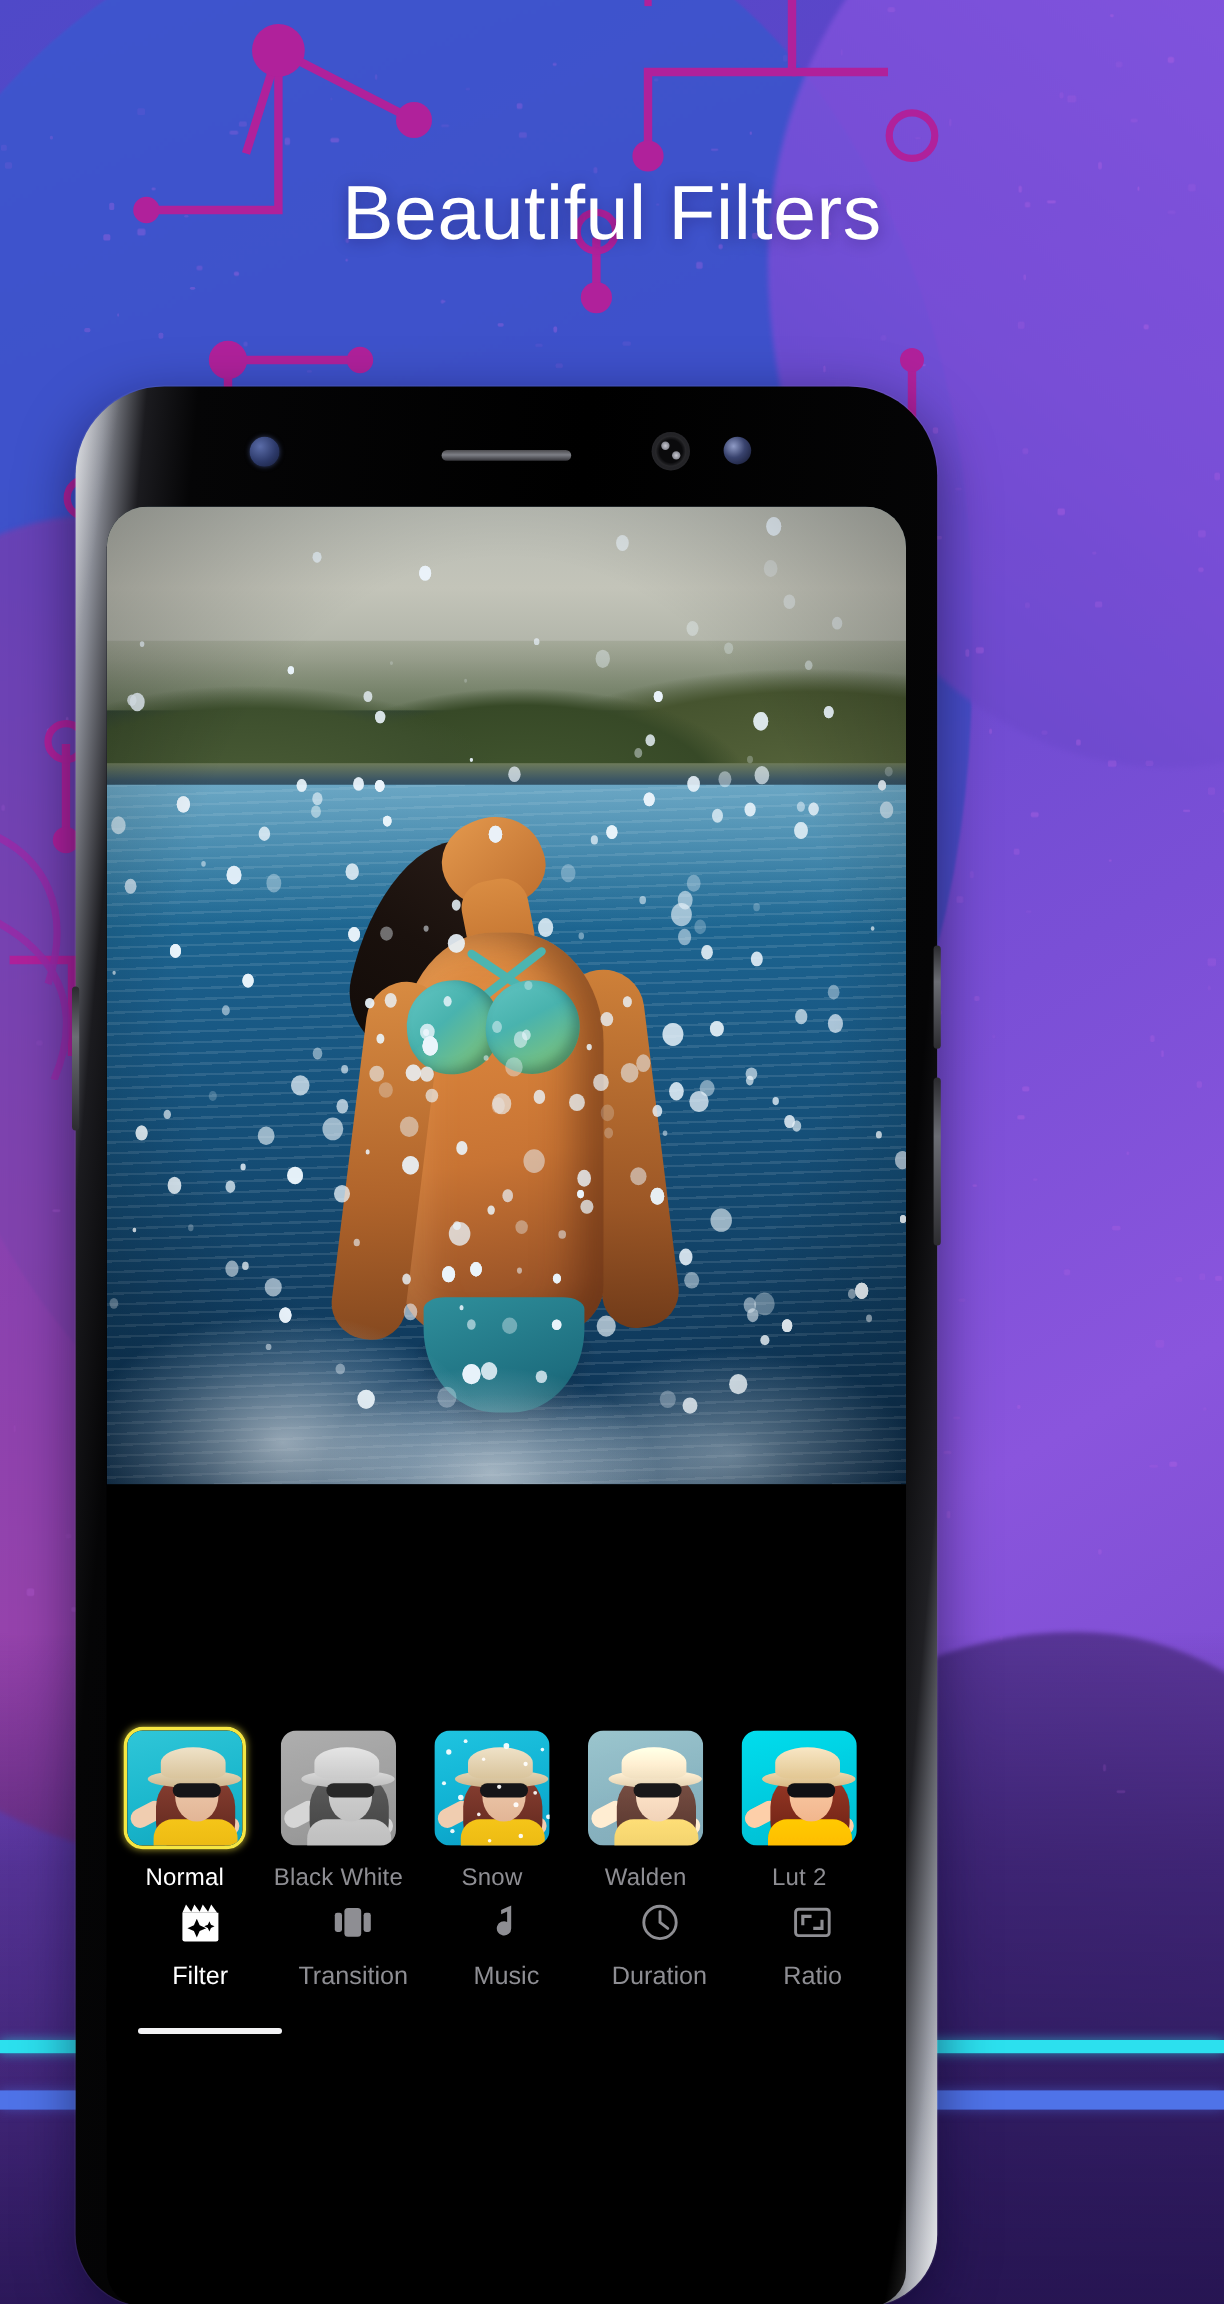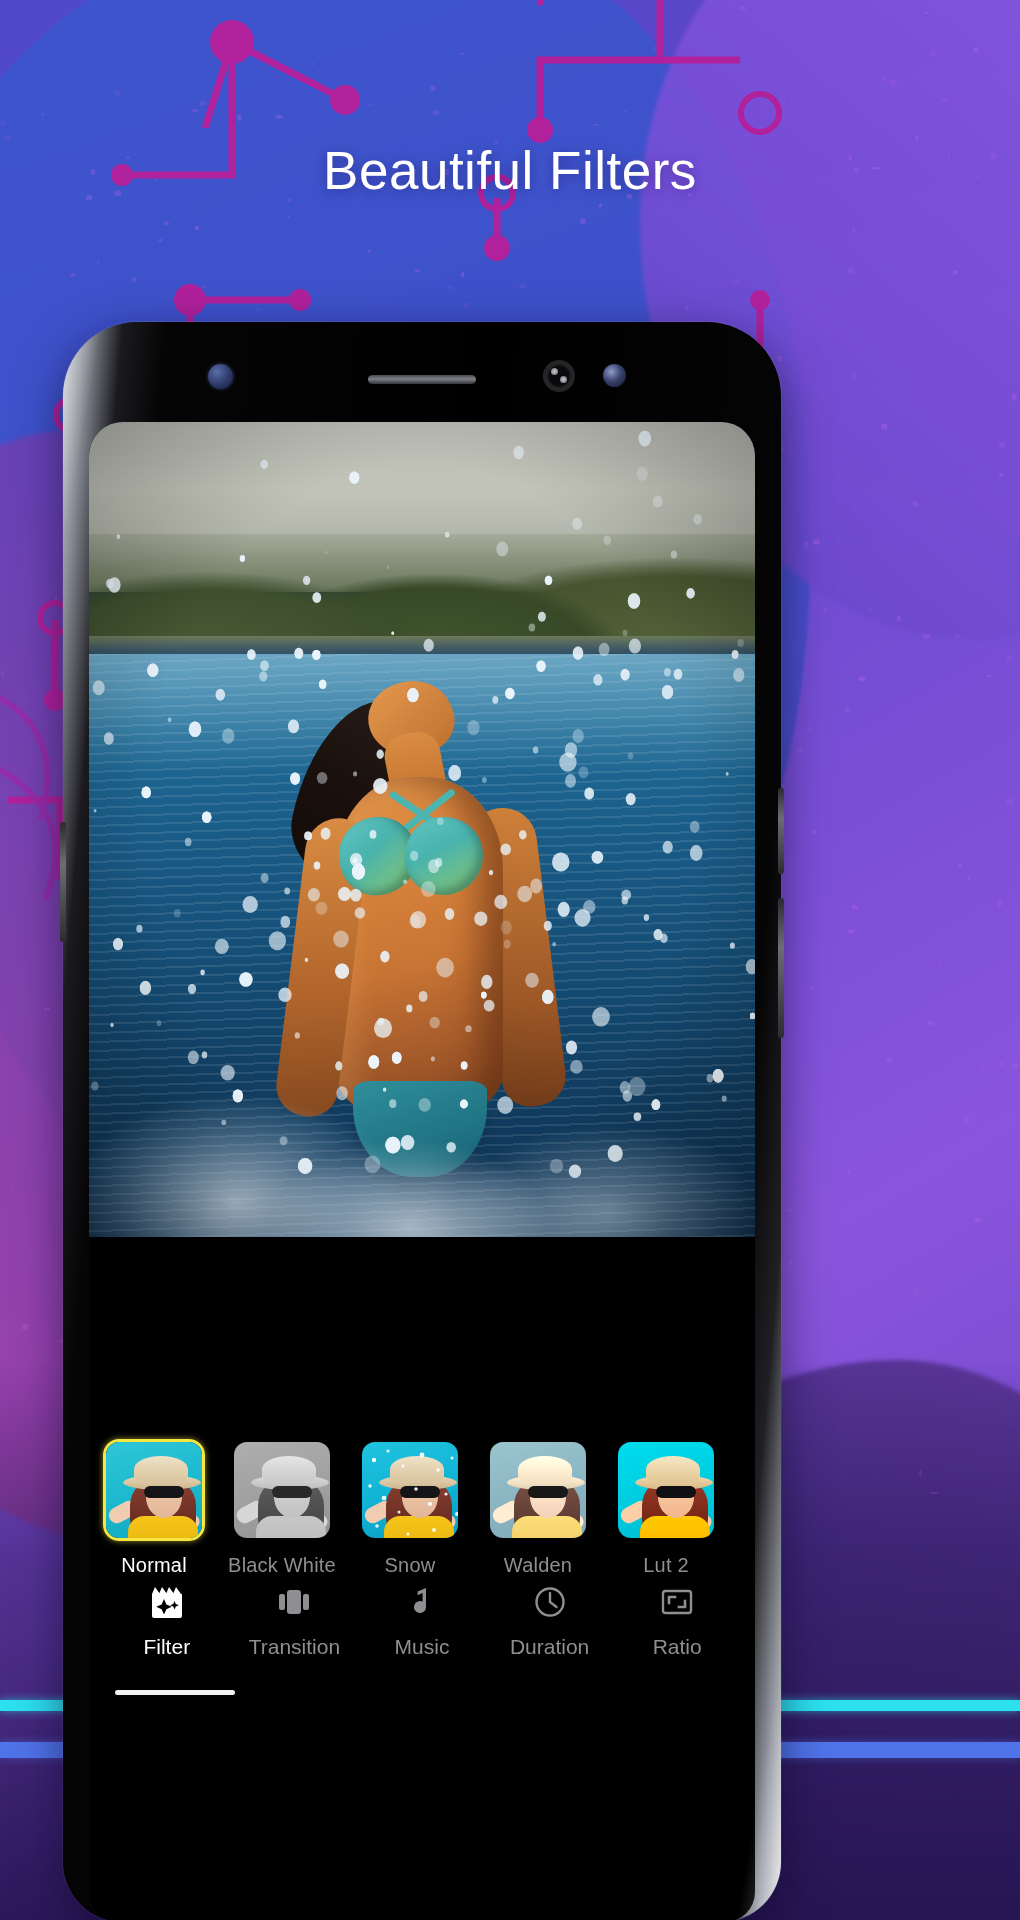--- a/index.html
+++ b/index.html
@@ -48,21 +48,21 @@
   
   .speckle{position:absolute;inset:0;opacity:.5;}
   
   .stripe{position:absolute;left:0;right:0;height:11px;}
   .stripe.cyan{top:1700px;background:#2ce0ee;box-shadow:0 0 10px rgba(44,224,238,.6);}
   .stripe.blue{top:1742px;background:#4f73e8;height:16px;box-shadow:0 0 10px rgba(79,115,232,.5);}
 
   
   .headline{
     position:absolute;top:140px;left:0;right:0;text-align:center;
-    color:#ffffff;font-size:53px;letter-spacing:.5px;font-weight:400;
+    color:#ffffff;font-size:64px;letter-spacing:.5px;font-weight:400;
     font-family:"Liberation Sans","DejaVu Sans",sans-serif;
     text-shadow:0 2px 12px rgba(20,10,60,.35);
   }
 
   
   #phone{
     position:absolute;left:63px;top:322px;width:718px;height:1600px;
   }
   .phone-body{
     position:absolute;inset:0;

